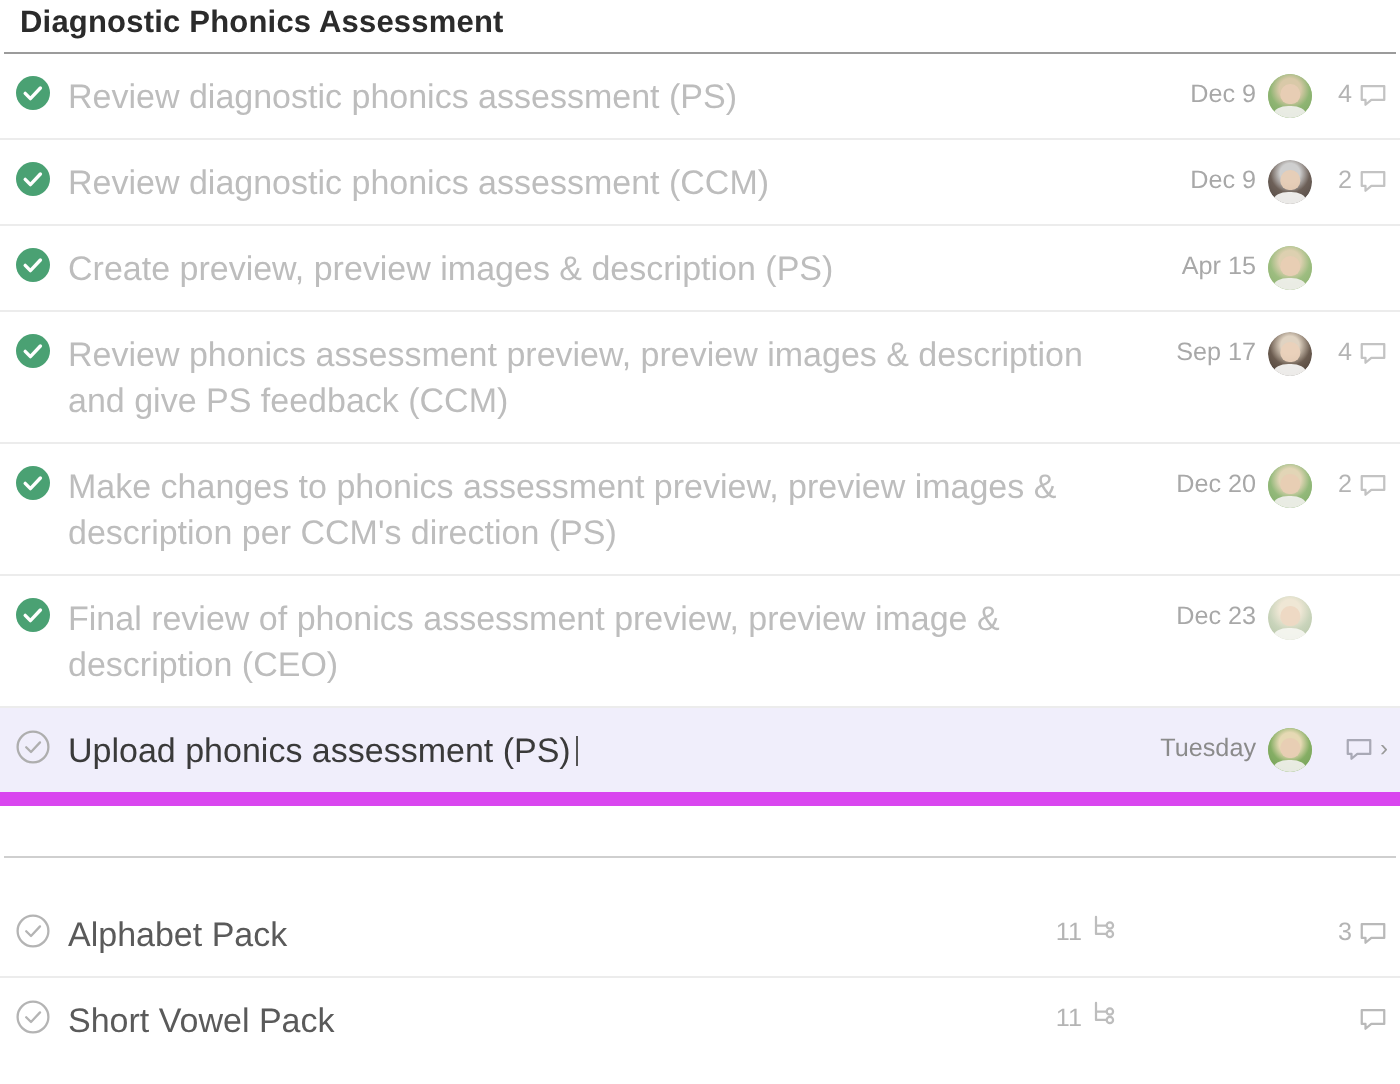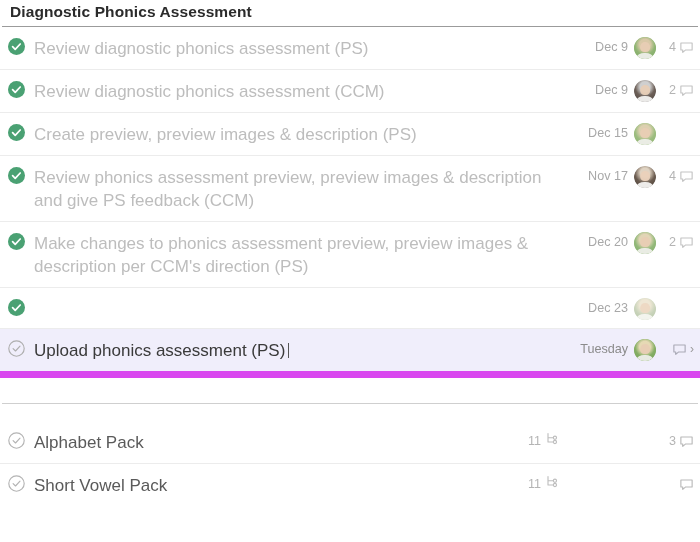--- a/index.html
+++ b/index.html
@@ -243,42 +243,42 @@
 
   <div class="task-row">
     <span class="status-icon">
       <svg viewBox="0 0 17 17">
           <circle cx="8.5" cy="8.5" r="8.5" fill="#4aa173"></circle>
           <path d="M4.6 8.7l2.6 2.6 5-5.3" stroke="#ffffff" stroke-width="1.7" fill="none" stroke-linecap="round" stroke-linejoin="round"></path>
         </svg>
     </span>
     <span class="task-title">Create preview, preview images &amp; description (PS)</span>
     <span class="meta">
-      <span class="due-date">Dec 15</span>
+      <span class="due-date">Apr 15</span>
       <span class="avatar" style="background:#a9c98c">
         <span class="hair" style="background:radial-gradient(circle at 50% 35%, #ddd0b0 0 30%, #9dbd80 55%, #89ae6d 100%)"></span>
         <span class="face"></span>
           <span class="body"></span>
       </span>
       <span class="comments">
         <span class="comment-count"></span>
       </span>
     </span>
   </div>
 
   <div class="task-row">
     <span class="status-icon">
       <svg viewBox="0 0 17 17">
           <circle cx="8.5" cy="8.5" r="8.5" fill="#4aa173"></circle>
           <path d="M4.6 8.7l2.6 2.6 5-5.3" stroke="#ffffff" stroke-width="1.7" fill="none" stroke-linecap="round" stroke-linejoin="round"></path>
         </svg>
     </span>
     <span class="task-title">Review phonics assessment preview, preview images &amp; description and give PS feedback (CCM)</span>
     <span class="meta">
-      <span class="due-date">Nov 17</span>
+      <span class="due-date">Sep 17</span>
       <span class="avatar" style="background:#ededed">
         <span class="hair" style="background:radial-gradient(circle at 50% 30%, #e0d3c2 0 24%, #6b5c50 54%, #453a33 100%)"></span>
         <span class="face" style="background:#ead1ba"></span>
           <span class="body" style="background:#fdfdfc"></span>
       </span>
       <span class="comments">
         <span class="comment-count">4</span>
         <svg class="bubble" viewBox="0 0 16 16">
             <path d="M2 3.2h12v7.4H7.1L4 13.2v-2.6H2z" fill="none" stroke="#c3c3c3" stroke-width="1.2" stroke-linejoin="round"></path>
           </svg>
@@ -310,20 +310,21 @@
     </span>
   </div>
 
   <div class="task-row">
     <span class="status-icon">
       <svg viewBox="0 0 17 17">
           <circle cx="8.5" cy="8.5" r="8.5" fill="#4aa173"></circle>
           <path d="M4.6 8.7l2.6 2.6 5-5.3" stroke="#ffffff" stroke-width="1.7" fill="none" stroke-linecap="round" stroke-linejoin="round"></path>
         </svg>
     </span>
+    <span class="task-title">Final review of phonics assessment preview, preview image &amp; description (CEO)</span>
     <span class="meta">
       <span class="due-date">Dec 23</span>
       <span class="avatar" style="background:#e4e8dc">
         <span class="hair" style="background:radial-gradient(circle at 50% 32%, #efe7d5 0 28%, #c9d4bb 56%, #b3c3a4 100%)"></span>
         <span class="face" style="background:#edd8c3"></span>
           <span class="body" style="background:#f7f7f3"></span>
       </span>
       <span class="comments">
         <span class="comment-count"></span>
       </span>

